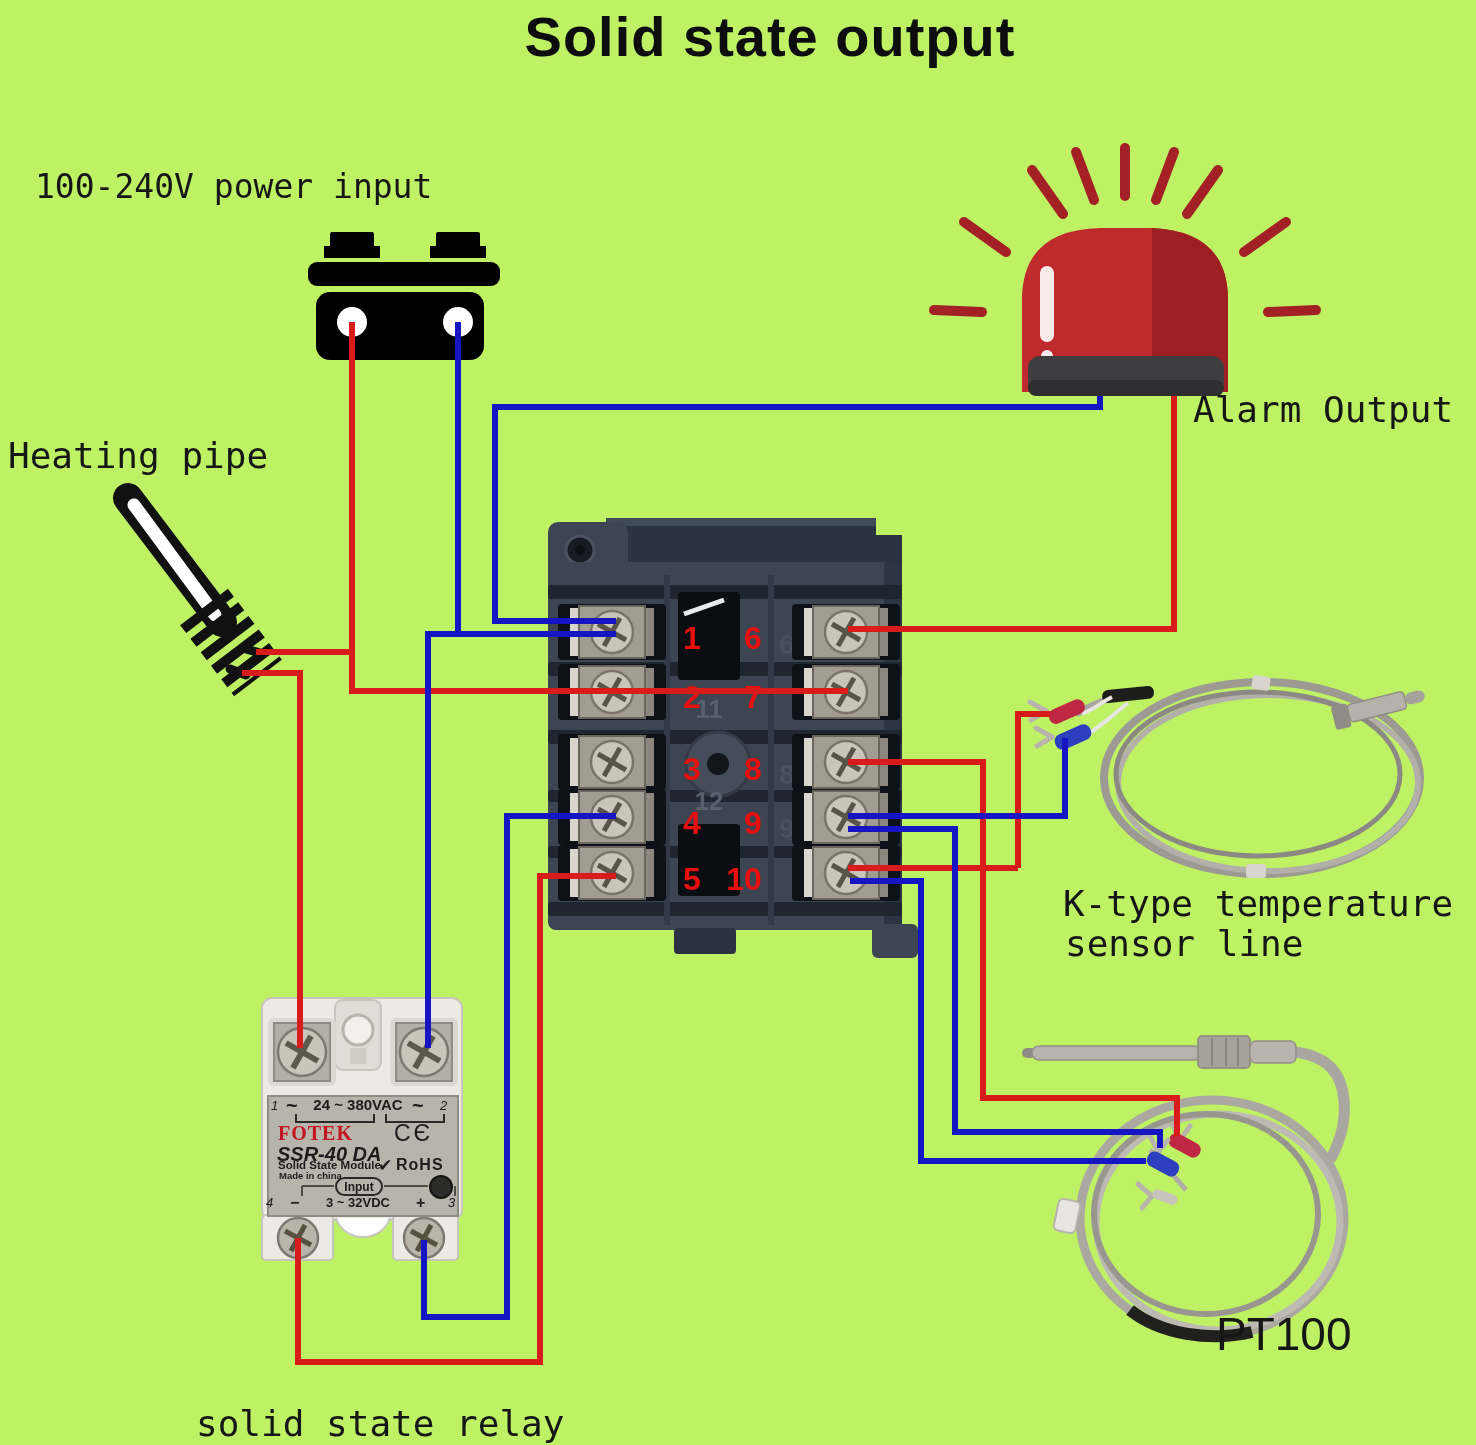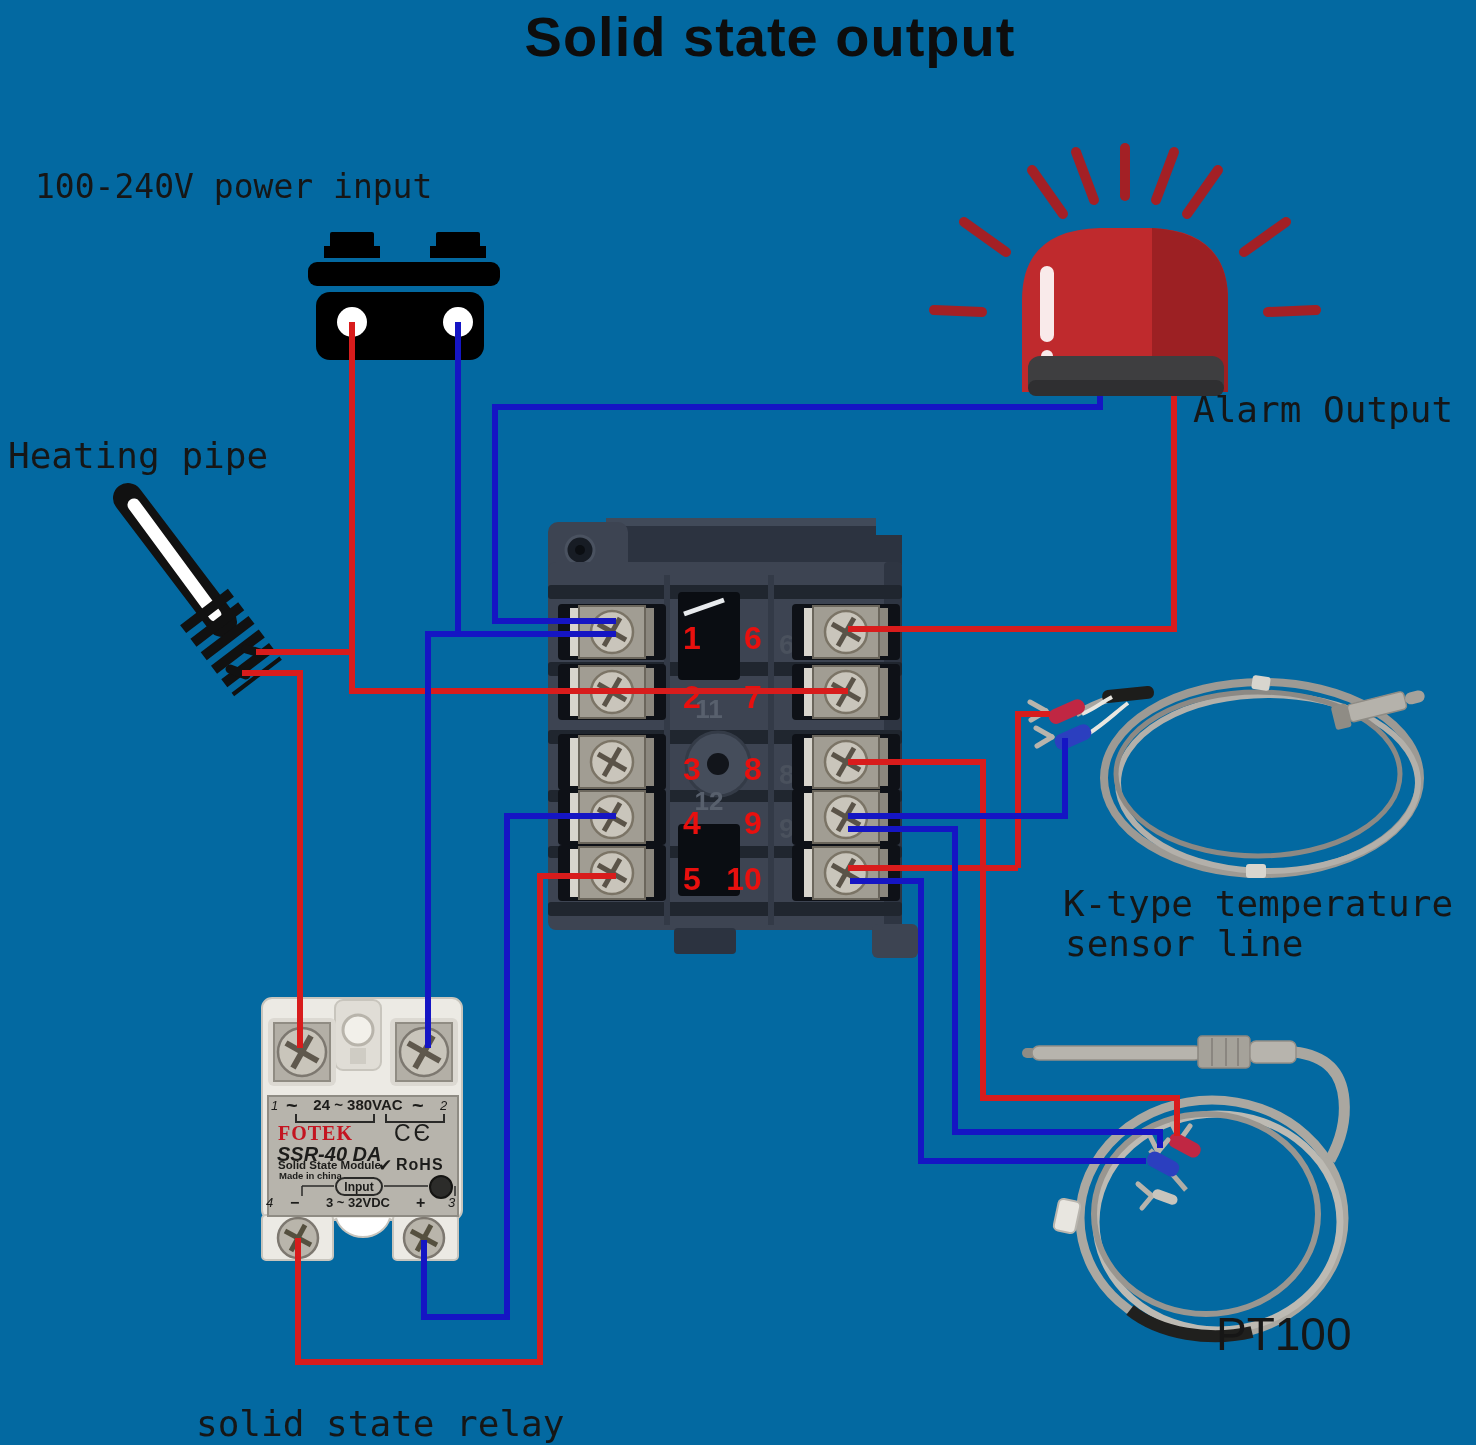--- a/index.html
+++ b/index.html
@@ -1,16 +1,16 @@
 <!DOCTYPE html>
 <html style="--wire-red: #d81c1c; --wire-blue: #1515c4; --terminal-number-red: #e8100e; --alarm-body: #bf2a2d; --alarm-shade: #9c2023; --alarm-rays: #a32025; --controller-body: #3d4452; --ssr-body: #eceae4;"><head>
 <meta charset="utf-8">
 <style>
   html,body{margin:0;padding:0;background:#ffffff;}
-  .stage{width:1476px;height:1445px;position:relative;background:#0369a1;}
+  .stage{width:1476px;height:1445px;position:relative;background:#bef264;}
   svg{display:block;}
   .mlabel{font-family:"DejaVu Sans Mono",monospace;fill:#161616;}
   .slabel{font-family:"Liberation Sans",sans-serif;fill:#161616;}
   .title-text{font-family:"Liberation Sans",sans-serif;font-weight:bold;fill:#0d0d0d;letter-spacing:1px;}
   .wire-red{stroke:var(--wire-red,#d81c1c);stroke-width:6;fill:none;}
   .wire-blue{stroke:var(--wire-blue,#1515c4);stroke-width:6;fill:none;}
   .tnum{font-family:"Liberation Sans",sans-serif;font-weight:bold;fill:var(--terminal-number-red,#e8100e);}
   .ghostnum{font-family:"Liberation Sans",sans-serif;font-weight:bold;fill:#58606d;}
   .ghostnum2{font-family:"Liberation Sans",sans-serif;font-weight:bold;fill:#4a515d;}
   .ssr-txt{font-family:"Liberation Sans",sans-serif;fill:#1c1c1a;}

